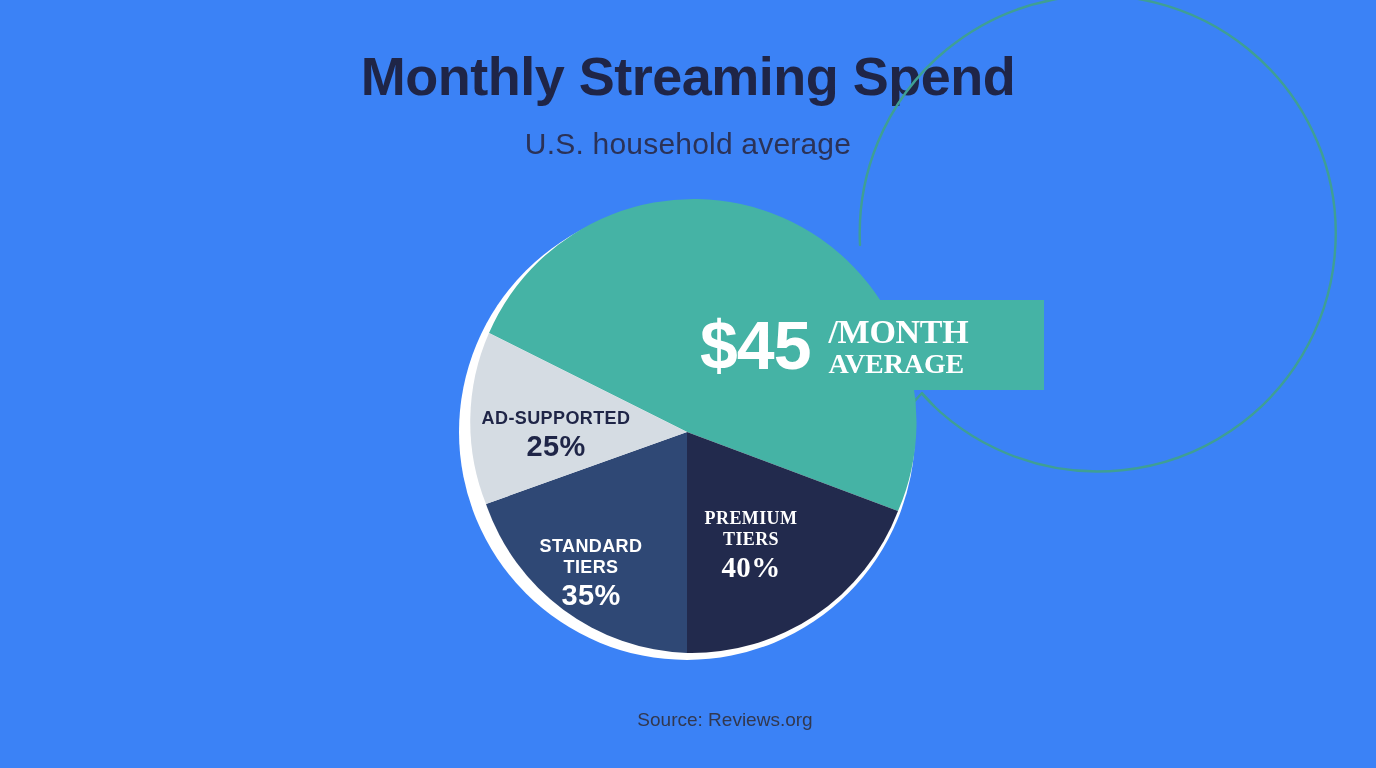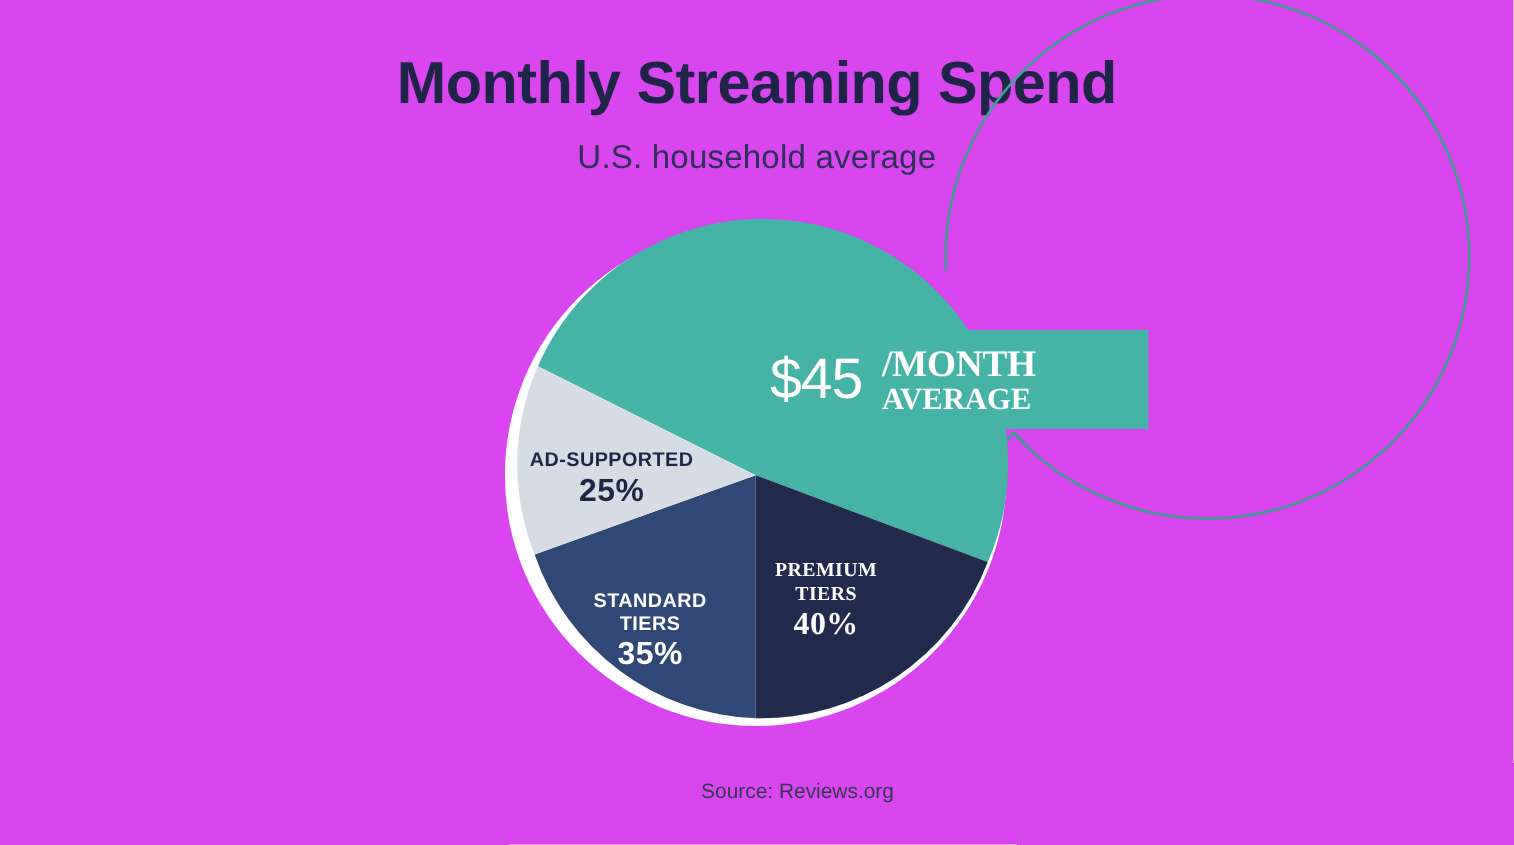--- a/index.html
+++ b/index.html
@@ -8,21 +8,21 @@
     padding: 0;
     background: #ffffff;
   }
   body {
     font-family: "Liberation Sans", sans-serif;
   }
   #canvas {
     position: relative;
     width: 1376px;
     height: 768px;
-    background: #d946ef;
+    background: #3b82f6;
     overflow: hidden;
   }
 
   
   #header {
     position: absolute;
     top: 48px;
     left: 0;
     width: 1376px;
     text-align: center;
@@ -109,22 +109,22 @@
     top: 298px;
     width: 344px;
     height: 94px;
     display: flex;
     align-items: center;
     justify-content: flex-start;
     color: #ffffff;
     pointer-events: none;
   }
   #amount {
-    font-size: 52px;
-    font-weight: normal;
+    font-size: 68px;
+    font-weight: bold;
     letter-spacing: -1px;
     line-height: 1;
   }
   #unit {
     margin-left: 18px;
     line-height: 1.02;
     padding-top: 4px;
     font-family: Liberation Serif, serif;
   }
   #unit .u1 {

